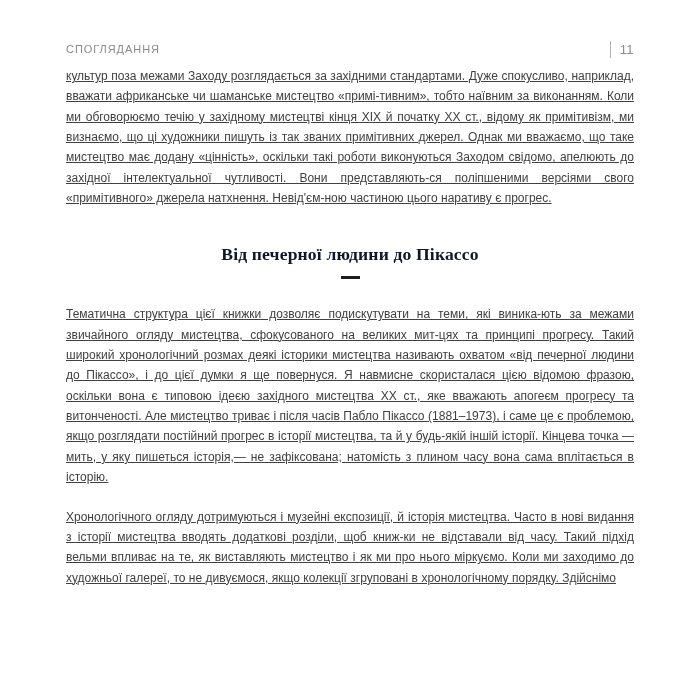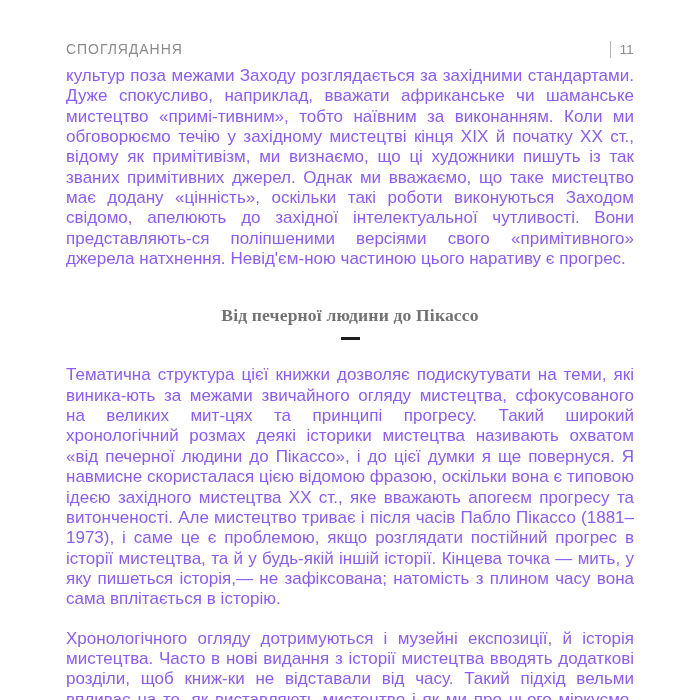--- a/index.html
+++ b/index.html
@@ -30,21 +30,21 @@
     left: 66px;
     right: 66px;
     top: 38px;
     height: 22px;
     display: flex;
     align-items: center;
     justify-content: space-between;
   }
   .header-title {
     font-family: "Liberation Sans", sans-serif;
-    font-size: 14px;
+    font-size: 11px;
     letter-spacing: 0.95px;
     color: #8b8b8b;
     text-transform: uppercase;
     white-space: nowrap;
   }
   .header-right {
     display: flex;
     align-items: center;
     gap: 9px;
   }
@@ -65,44 +65,45 @@
   .column {
     position: absolute;
     left: 66px;
     top: 66px;
     width: 568px;
   }
 
   p.body-text {
     margin: 0 0 19px 0;
     font-family: "Liberation Sans", sans-serif;
-    font-size: 17px;
+    font-size: 12px;
     line-height: 20.35px;
     text-align: justify;
     text-justify: inter-word;
-    color: #8b5cf6;
+    color: #404040;
     hyphens: manual;
     word-spacing: 0.1px;
+    text-decoration: underline;
   }
   p.body-text:last-child {
     margin-bottom: 12px;
   }
 
   
   .section-head {
     margin: 35px 0 25px 0;
     text-align: center;
   }
   .section-head h2 {
     margin: 0;
     font-family: "Liberation Serif", "DejaVu Serif", serif;
     font-weight: bold;
     font-size: 17.6px;
     line-height: 22px;
-    color: #737373;
+    color: #0f172a;
     letter-spacing: 0.15px;
   }
   .head-dash {
     display: block;
     width: 19px;
     height: 3px;
     background: #1d1d1d;
     margin: 11px auto 0 auto;
   }
 </style>

